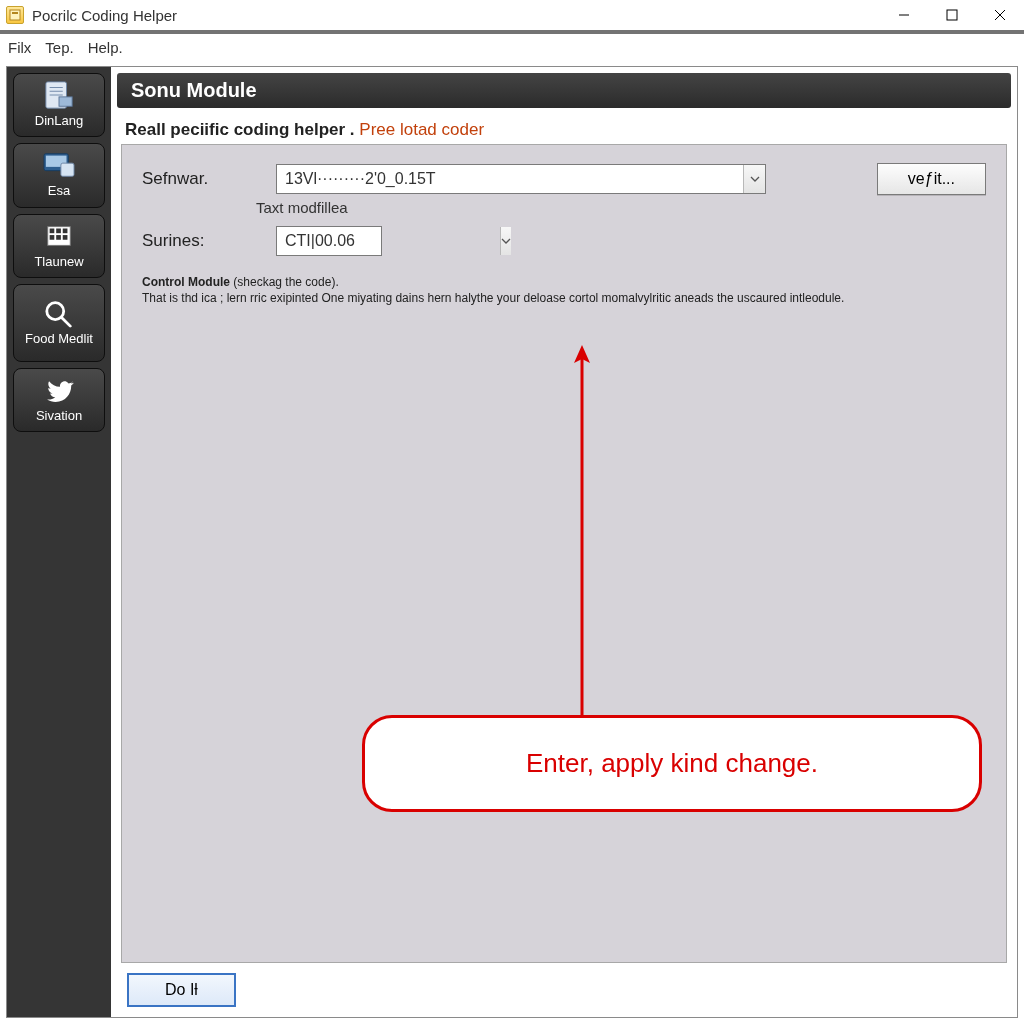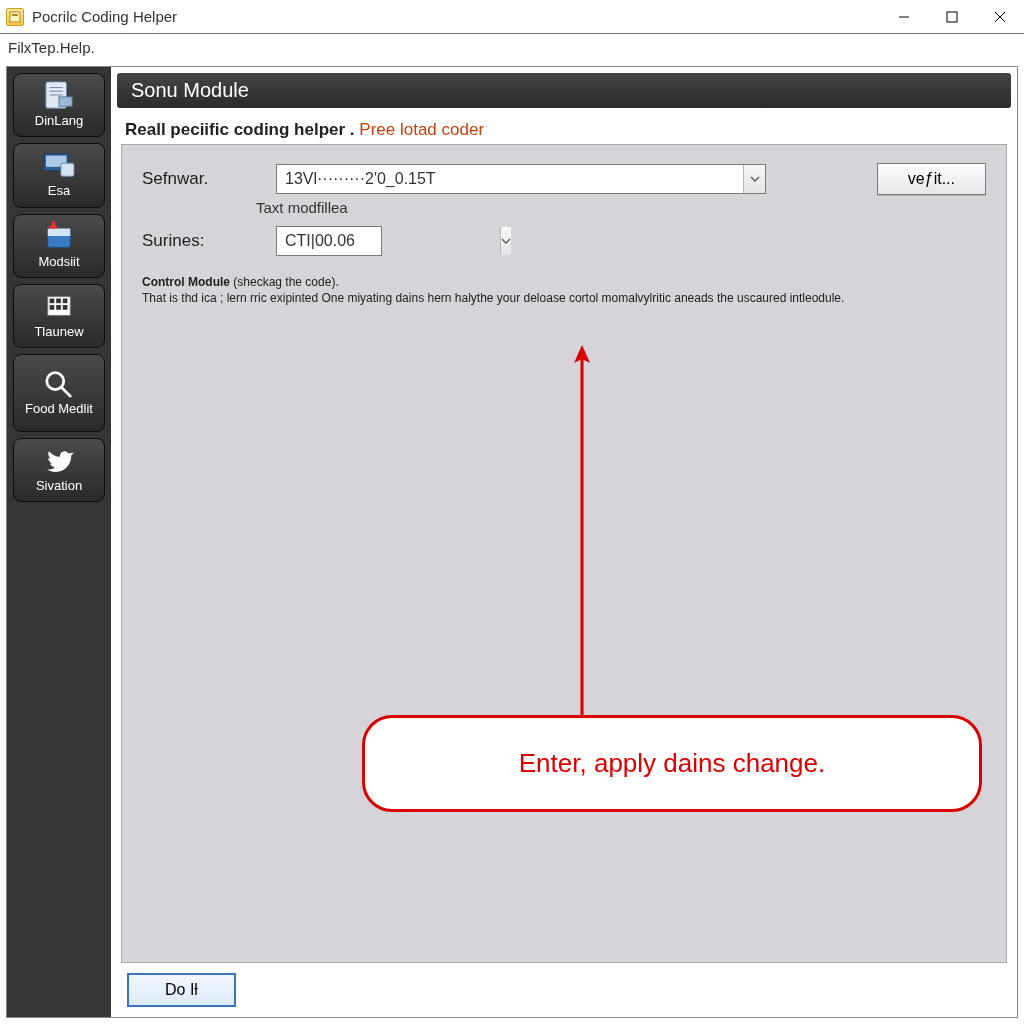--- a/index.html
+++ b/index.html
@@ -9,21 +9,21 @@
     width: 1024px;
     height: 1024px;
     overflow: hidden;
     font-size: 14px;
     color: #222;
   }
   
   .titlebar {
     height: 34px;
     background: #fff;
-    border-bottom: 1px solid #737373;
+    border-bottom: 4px solid #737373;
     display: flex;
     align-items: center;
     padding: 0 6px;
     position: relative;
   }
   .titlebar .app-icon {
     width: 18px; height: 18px;
     margin-right: 8px;
     background: linear-gradient(180deg,#ffe89a,#f9c741);
     border: 1px solid #c9a22d;
@@ -43,21 +43,21 @@
     cursor:default;
   }
   .window-controls .ctl svg { width:12px; height:12px; stroke:#000; stroke-width:1; fill:none; }
   
   .menubar {
     height: 26px;
     background:#fff;
     display:flex;
     align-items:center;
     padding: 0 8px;
-    gap: 0;
+    gap: 14px;
     font-size:15px;
     color:#333;
   }
   .menubar .menu-item { cursor:default; }
   
   .workspace {
     display:flex;
     height: calc(100% - 34px - 26px);
     padding: 6px 6px 6px 6px;
     background:#fff;
@@ -103,21 +103,21 @@
   .side-btn.two-line { min-height:78px; }
   
   .right-panel {
     flex:1;
     display:flex;
     flex-direction:column;
   }
   .module-title {
     background: linear-gradient(180deg,#444,#2b2b2b);
     color:#fff;
-    font-weight:normal;
+    font-weight:bold;
     font-size:20px;
     padding:6px 14px;
     margin:6px 6px 0 6px;
     border-radius:3px;
   }
   .subhead {
     padding:12px 14px 4px 14px;
     font-size:17px;
   }
   .subhead .bold { font-weight:bold; }
@@ -286,31 +286,20 @@
         <span class="side-icon">
           <svg viewBox="0 0 40 32">
               <rect x="4" y="4" width="26" height="18" rx="2" fill="#2e5e8e" stroke="#163b5e"></rect>
               <rect x="6" y="6" width="22" height="12" fill="#a9c9e6"></rect>
               <rect x="22" y="14" width="14" height="14" rx="2" fill="#d6e4f2" stroke="#6e86a6"></rect>
             </svg>
         </span>
         <span>Esa</span>
       </div>
 
-      <div class="side-btn">
-        <span class="side-icon">
-          <svg viewBox="0 0 40 32">
-              <rect x="8" y="8" width="24" height="20" rx="2" fill="#3a7cc4" stroke="#1e4e80"></rect>
-              <rect x="8" y="8" width="24" height="8" fill="#d6e4f2"></rect>
-              <polygon points="14,2 20,8 8,8" fill="#d33"></polygon>
-              <circle cx="14" cy="2" r="2" fill="#d33"></circle>
-            </svg>
-        </span>
-        <span>Modsiit</span>
-      </div>
 
       <div class="side-btn">
         <span class="side-icon">
           <svg viewBox="0 0 40 32">
               <rect x="8" y="6" width="24" height="20" fill="#fff" stroke="#777"></rect>
               <rect x="10" y="8" width="5" height="5" fill="#333"></rect>
               <rect x="17" y="8" width="5" height="5" fill="#333"></rect>
               <rect x="24" y="8" width="5" height="5" fill="#333"></rect>
               <rect x="10" y="15" width="5" height="5" fill="#333"></rect>
               <rect x="17" y="15" width="5" height="5" fill="#333"></rect>
@@ -387,21 +376,21 @@
         <div class="callout">
           <svg class="callout-arrow" width="40" height="380">
             <defs>
               <marker id="arrowhead" markerWidth="12" markerHeight="12" refX="6" refY="2" orient="auto">
                 <polygon points="0,0 12,2 0,4 2,2" fill="#d90000" transform="scale(1)"></polygon>
               </marker>
             </defs>
             <line x1="20" y1="370" x2="20" y2="12" stroke="#d90000" stroke-width="3"></line>
             <polygon points="20,0 28,18 20,14 12,18" fill="#d90000"></polygon>
           </svg>
-          <div class="callout-box">Enter, apply dains change.</div>
+          <div class="callout-box">Enter, apply kind change.</div>
         </div>
 
       </div>
 
       <div class="bottom-bar">
         <button class="do-btn">Do Iƚ</button>
       </div>
     </div>
 
   </div>

